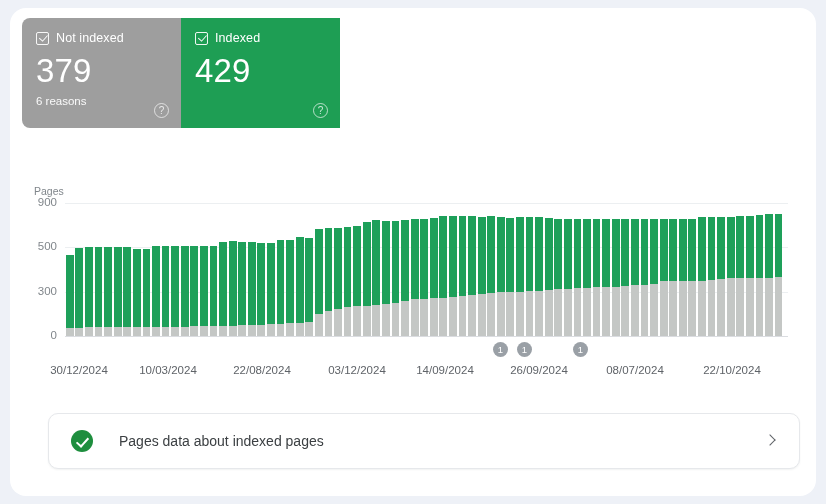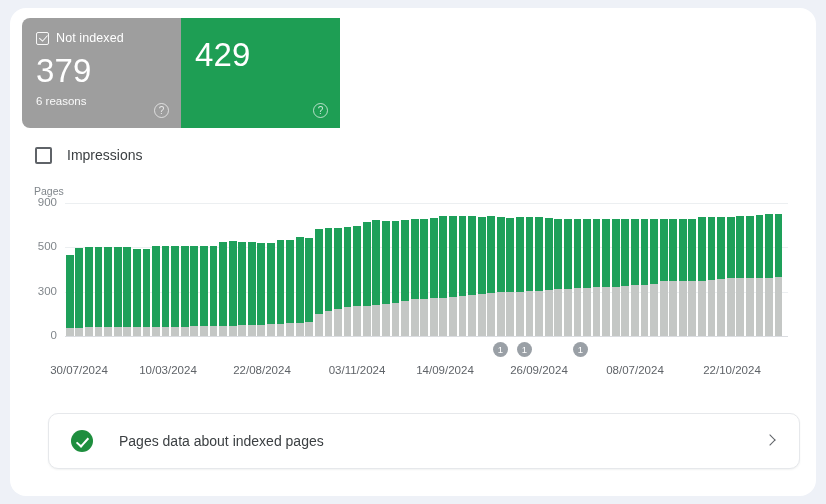--- a/index.html
+++ b/index.html
@@ -242,30 +242,30 @@
       <div class="tile notindexed">
         <div class="tile-head">
           <span class="cbx"></span>
           <span class="tile-label">Not indexed</span>
         </div>
         <div class="tile-value">379</div>
         <div class="tile-sub">6 reasons</div>
         <div class="help">?</div>
       </div>
       <div class="tile indexed">
+        <div class="tile-head">
+          <span class="cbx"></span>
+          <span class="tile-label">Indexed</span>
+        </div>
         <div class="tile-value">429</div>
         <div class="tile-sub"></div>
         <div class="help">?</div>
       </div>
     </div>
 
-    <div class="impressions">
-      <span class="cbx-empty"></span>
-      <span class="impressions-label">Impressions</span>
-    </div>
 
     <div class="chart-wrap">
       <div class="y-title">Pages</div>
       <div class="yaxis" id="yaxis">
           <div class="ylabel" style="top: 0px;">900</div>
           <div class="ylabel" style="top: 44.3333px;">500</div>
           <div class="ylabel" style="top: 88.6667px;">300</div>
           <div class="ylabel" style="top: 133px;">0</div>
         </div>
       <div class="plot" id="grid">
@@ -576,24 +576,24 @@
             <div class="seg-gray" style="height: 58.8156px; background: rgb(196, 199, 197);"></div>
           </div>
         </div>
       <div class="baseline"></div>
       <div id="annos">
           <div class="badge" style="left: 483px; top: 164px;">1</div>
           <div class="badge" style="left: 507px; top: 164px;">1</div>
           <div class="badge" style="left: 563px; top: 164px;">1</div>
         </div>
       <div id="xlabels">
-          <div class="xlabel" style="left: 69px;">30/07/2024</div>
+          <div class="xlabel" style="left: 69px;">30/12/2024</div>
           <div class="xlabel" style="left: 158px;">10/03/2024</div>
           <div class="xlabel" style="left: 252px;">22/08/2024</div>
-          <div class="xlabel" style="left: 347px;">03/11/2024</div>
+          <div class="xlabel" style="left: 347px;">03/12/2024</div>
           <div class="xlabel" style="left: 435px;">14/09/2024</div>
           <div class="xlabel" style="left: 529px;">26/09/2024</div>
           <div class="xlabel" style="left: 625px;">08/07/2024</div>
           <div class="xlabel" style="left: 722px;">22/10/2024</div>
         </div>
     </div>
 
     <div class="linkcard">
       <span class="check-circle"></span>
       <span class="link-text">Pages data about indexed pages</span>

